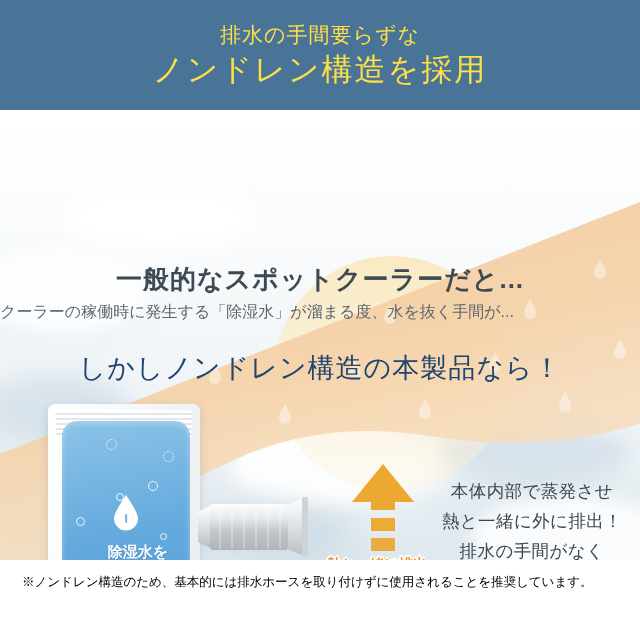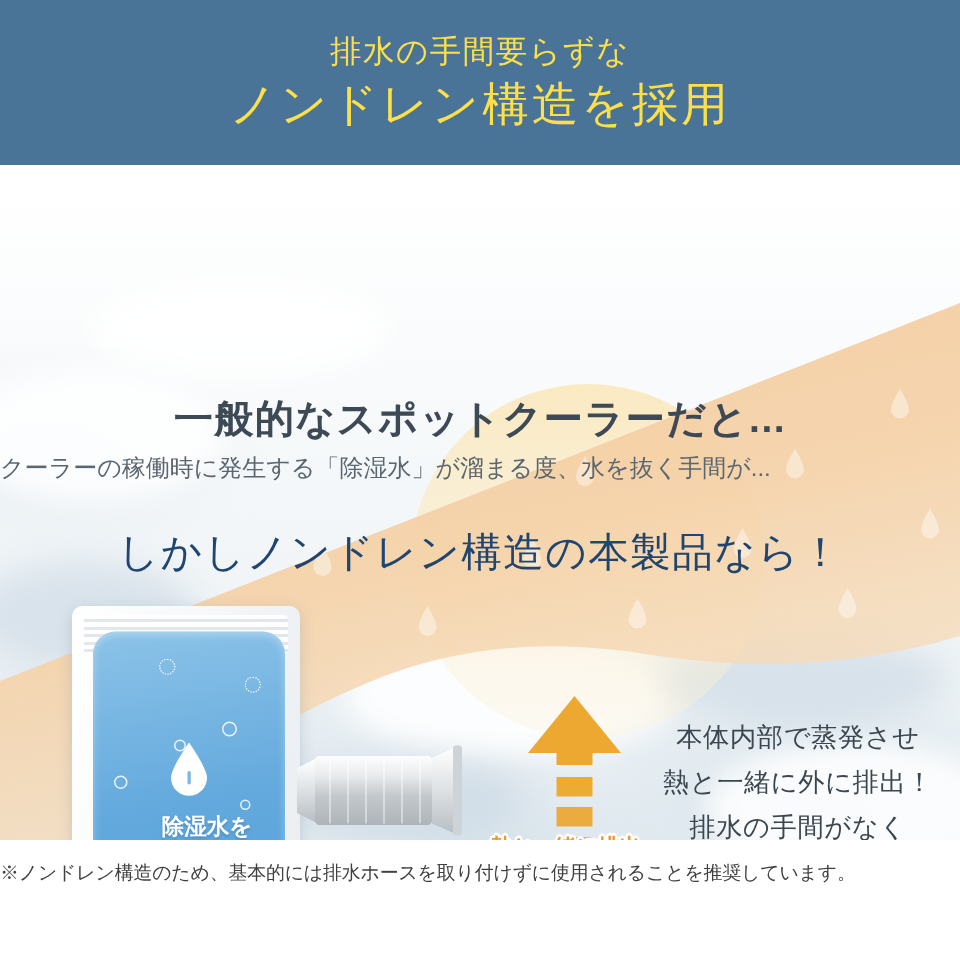--- a/index.html
+++ b/index.html
@@ -161,22 +161,23 @@
   }
 
   
   .footer {
     position:absolute; left:0; top:560px;
     width:640px; height:80px;
     background:#ffffff;
     padding-top:10px;
   }
   .note {
-    font-size:12.6px; color:#404040;
+    font-size:12.6px; color:#000000;
     line-height:1.95;
+    padding-left:22px;
     letter-spacing:-0.1px;
     white-space:nowrap;
   }
 </style>
 </head>
 <body>
 
 <div class="page">
 
   <div class="header">

